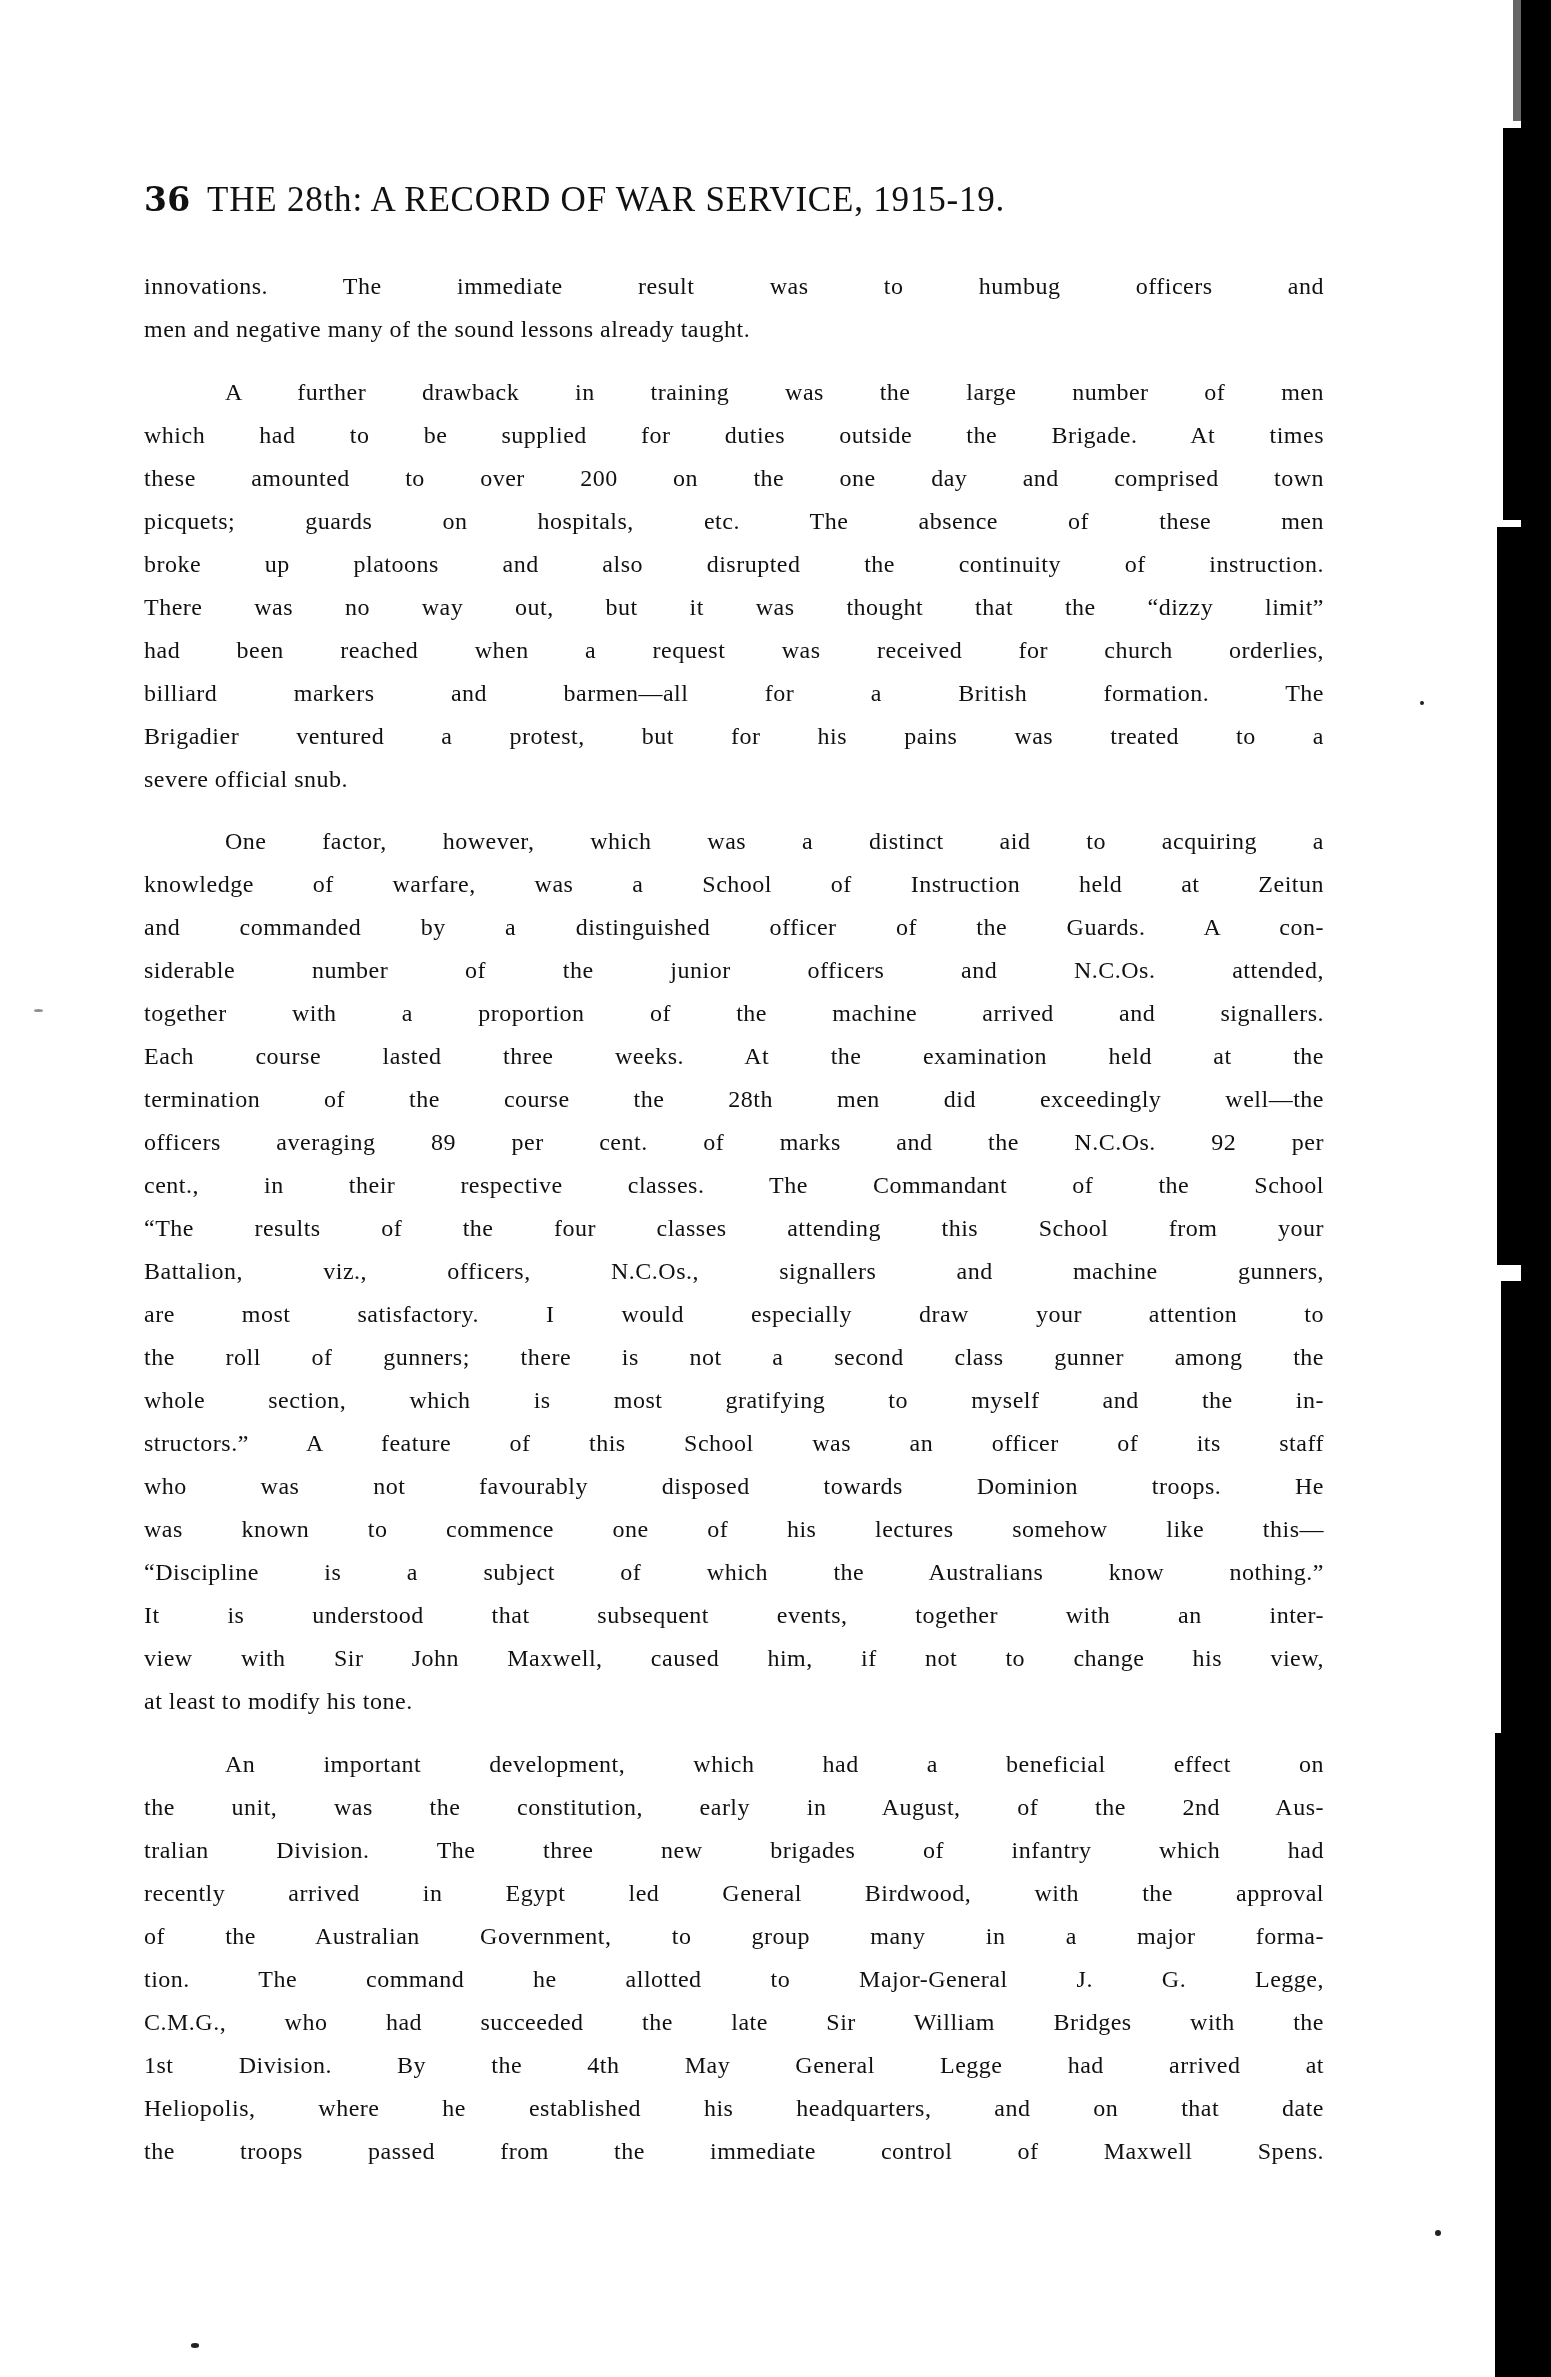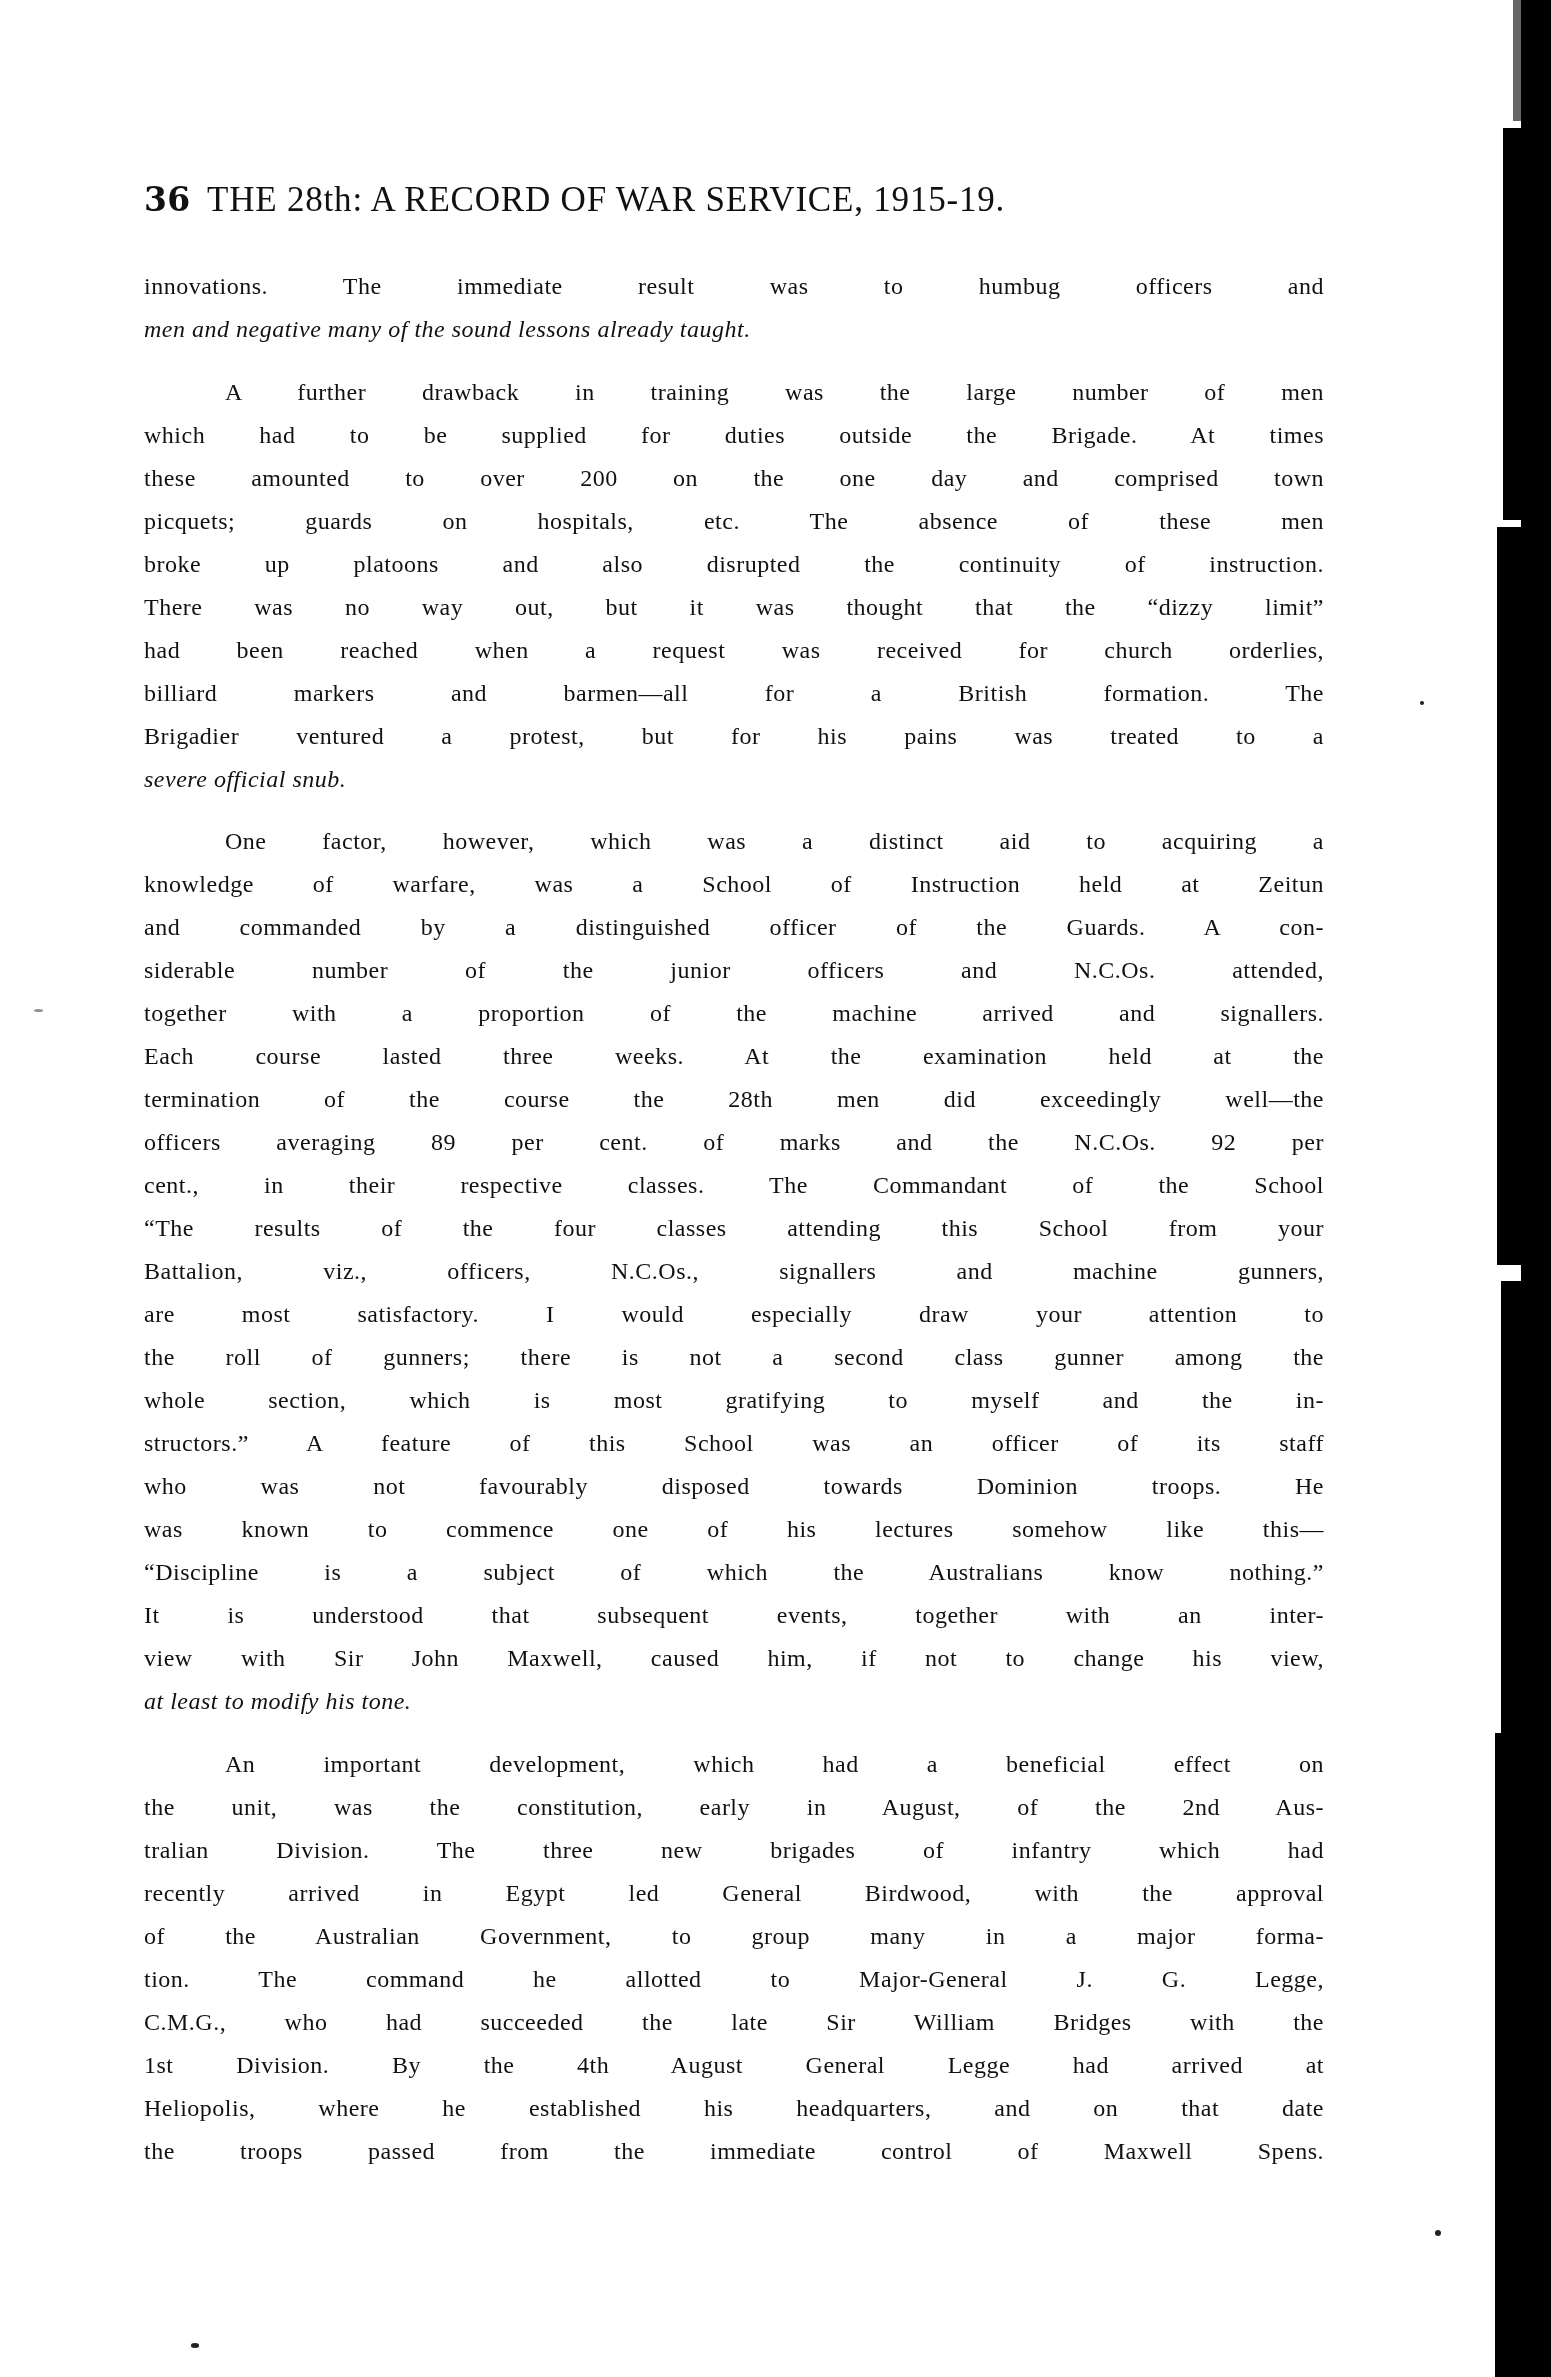--- a/index.html
+++ b/index.html
@@ -49,21 +49,20 @@
     font-size: 24px;
     white-space: nowrap;
     text-align: justify;
     text-align-last: justify;
     overflow: hidden;
     font-family: "Liberation Serif", "DejaVu Serif", serif;
     letter-spacing: 0.5px;
   }
   .line.last {
     text-align-last: left;
-    font-style: italic;
   }
   .line.indent {
     padding-left: 81px;
   }
   .para-gap {
     height: 19.6px;
   }
   .scan-edge {
     position: absolute;
     right: 0;
@@ -138,21 +137,21 @@
     <div class="para-gap"></div>
 
     <div class="paragraph">
       <div class="line indent">An important development, which had a beneficial effect on</div>
       <div class="line">the unit, was the constitution, early in August, of the 2nd Aus-</div>
       <div class="line">tralian Division.  The three new brigades of infantry which had</div>
       <div class="line">recently arrived in Egypt led General Birdwood, with the approval</div>
       <div class="line">of the Australian Government, to group many in a major forma-</div>
       <div class="line">tion.  The command he allotted to Major-General J. G. Legge,</div>
       <div class="line">C.M.G., who had succeeded the late Sir William Bridges with the</div>
-      <div class="line">1st Division.  By the 4th August General Legge had arrived at</div>
+      <div class="line">1st Division.  By the 4th May General Legge had arrived at</div>
       <div class="line">Heliopolis, where he established his headquarters, and on that date</div>
       <div class="line">the troops passed from the immediate control of Maxwell Spens.</div>
     </div>
   </div>
 
   <div class="scan-edge">
     <div class="bar" style="left:41px; top:0; width:35px; height:2377px;"></div>
     <div class="bar" style="left:33px; top:0; width:10.5px; height:121px; opacity:.6;"></div>
     <div class="bar" style="left:22.6px; top:128px; width:19.6px; height:392px;"></div>
     <div class="bar" style="left:16.6px; top:527px; width:29px; height:738px;"></div>

